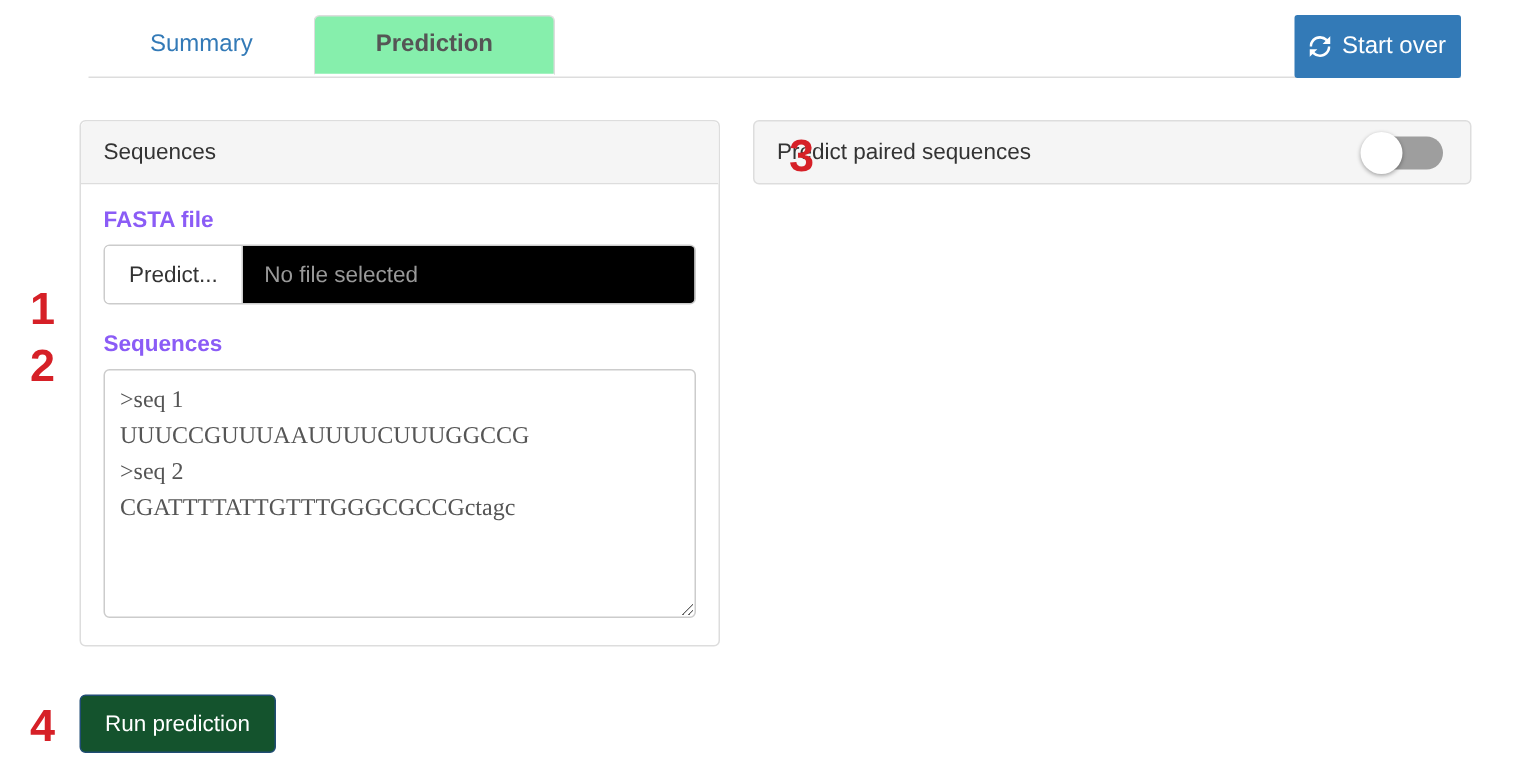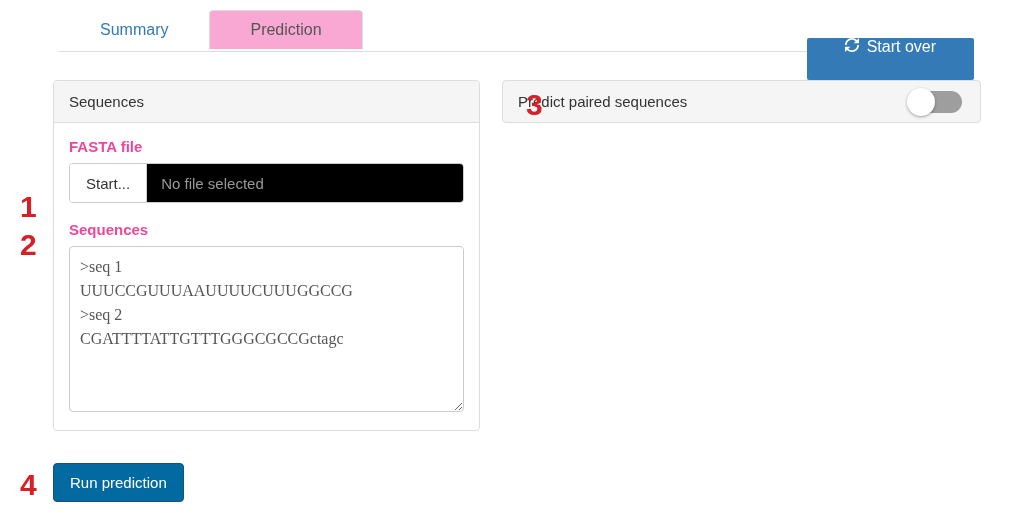--- a/index.html
+++ b/index.html
@@ -35,38 +35,38 @@
       padding: 10px 40px;
       color: #337ab7;
       text-decoration: none;
       font-size: 16px;
       border: 1px solid transparent;
       border-radius: 4px 4px 0 0;
       cursor: pointer;
     }
     .nav-tabs li.active a {
       color: #555;
-      background: #f9a8d4;
+      background: #86efac;
       border: 1px solid #ddd;
       border-bottom-color: #fff;
       cursor: default;
+      font-weight: bold;
     }
     .btn-start-over {
       background: #337ab7;
       color: #fff;
       border: none;
-      padding: 0 38px;
+      padding: 0 10px;
       font-size: 16px;
       border-radius: 2px;
       cursor: pointer;
       display: flex;
-      align-items: flex-start;
+      align-items: center;
       gap: 8px;
       height: 42px;
-      margin-top: 28px;
     }
     .refresh-icon {
       width: 14px;
       height: 14px;
       display: inline-block;
     }
     .content {
       position: absolute;
       top: 80px;
       left: 53px;
@@ -94,21 +94,21 @@
     }
     .form-group {
       margin-bottom: 18px;
     }
     .form-group:last-child { margin-bottom: 0; }
     .form-label {
       display: block;
       font-weight: bold;
       margin-bottom: 8px;
       font-size: 15px;
-      color: #ec4899;
+      color: #8b5cf6;
     }
     .file-picker {
       display: flex;
       border: 1px solid #ccc;
       border-radius: 4px;
       overflow: hidden;
       height: 40px;
     }
     .file-picker-btn {
       padding: 8px 16px;
@@ -167,21 +167,21 @@
       width: 28px;
       height: 28px;
       background: #fff;
       border-radius: 50%;
       box-shadow: 0 1px 3px rgba(0,0,0,0.35);
     }
     .run-btn {
       position: absolute;
       left: 53px;
       top: 463px;
-      background: #0369a1;
+      background: #14532d;
       color: #fff;
       border: 1px solid #204d74;
       padding: 10px 16px;
       font-size: 15px;
       border-radius: 4px;
       cursor: pointer;
     }
     .num-annot {
       position: absolute;
       color: #d62027;
@@ -212,21 +212,21 @@
   </button>
 </div>
 
 <div class="content">
   <div class="panel" style="flex:1;">
     <div class="panel-heading">Sequences</div>
     <div class="panel-body">
       <div class="form-group">
         <label class="form-label">FASTA file</label>
         <div class="file-picker">
-          <button class="file-picker-btn">Start...</button>
+          <button class="file-picker-btn">Predict...</button>
           <div class="file-picker-label">No file selected</div>
         </div>
       </div>
       <div class="form-group">
         <label class="form-label">Sequences</label>
         <textarea class="seq-textarea" style="">&gt;seq 1
 UUUCCGUUUAAUUUUCUUUGGCCG
 &gt;seq 2
 CGATTTTATTGTTTGGGCGCCGctagc</textarea>
       </div>

